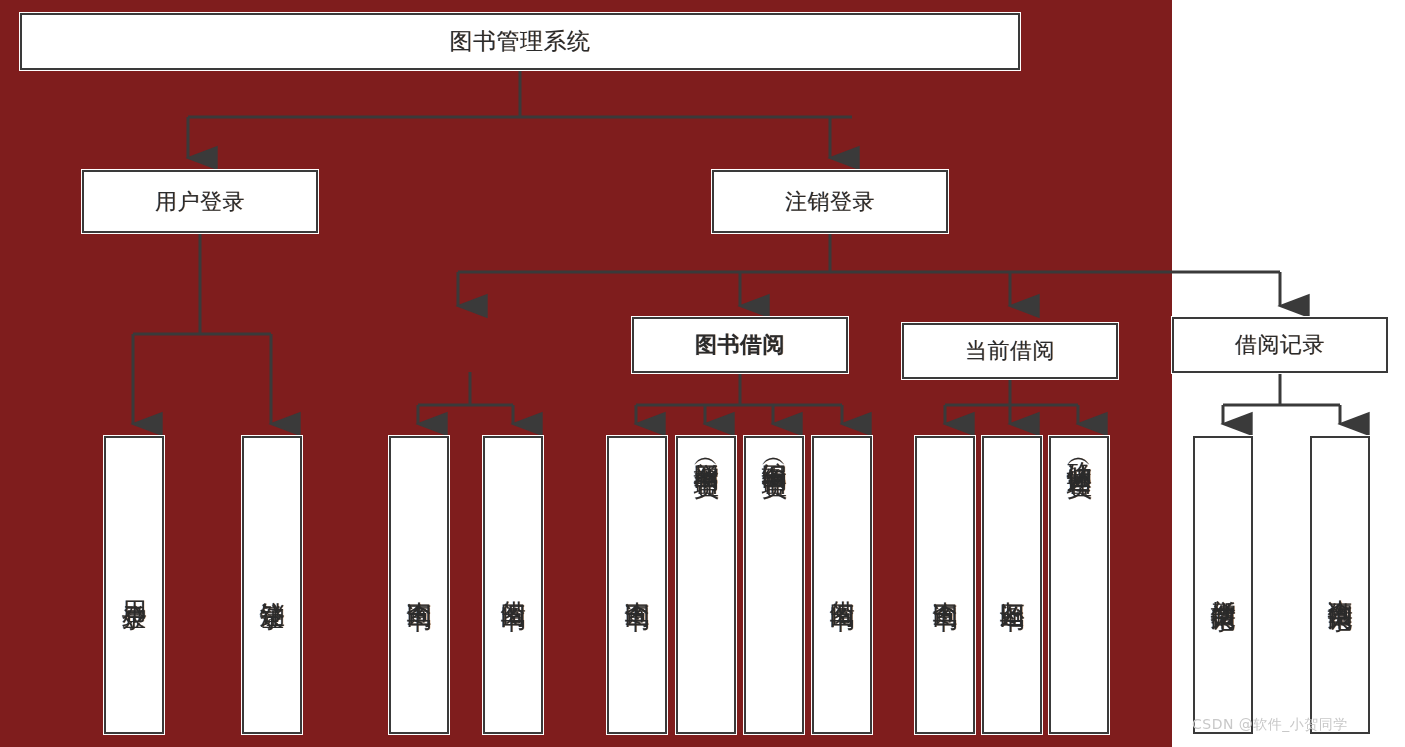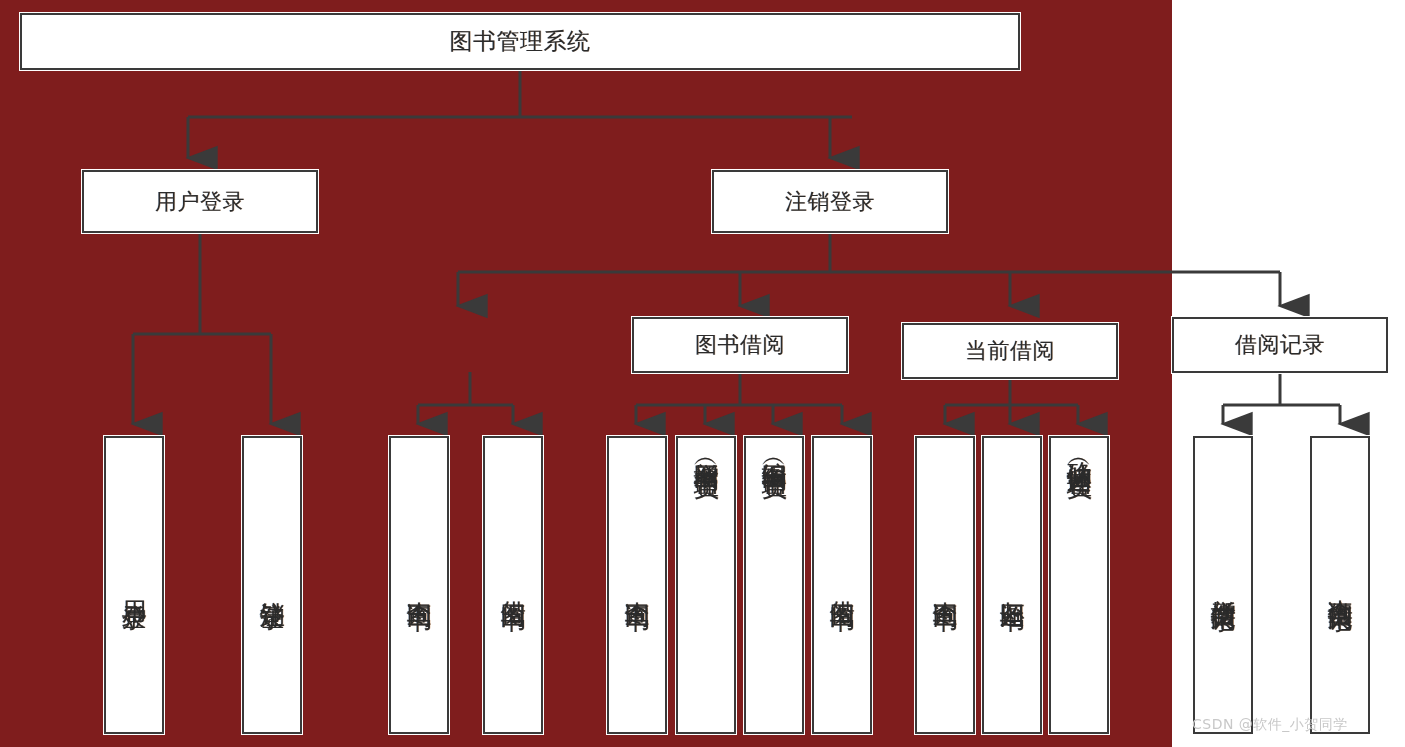--- a/index.html
+++ b/index.html
@@ -131,21 +131,21 @@
 
   <div class="node lvl2" style="left:82px;top:170px;width:236px;height:63px;">
     <span class="label">用户登录</span>
   </div>
 
   <div class="node lvl2" style="left:712px;top:170px;width:236px;height:63px;">
     <span class="label">注销登录</span>
   </div>
 
 
-  <div class="node lvl3" style="left:632px;top:317px;width:216px;height:56px;">
+  <div class="node lvl3" style="left:632px;top:317px;width:216px;height:56px;font-weight:bold;">
     <span class="label">图书借阅</span>
   </div>
 
   <div class="node lvl3" style="left:902px;top:317px;width:216px;height:56px;margin-top:6px;">
     <span class="label">当前借阅</span>
   </div>
 
   <div class="node lvl3" style="left:1172px;top:317px;width:216px;height:56px;">
     <span class="label">借阅记录</span>
   </div>

